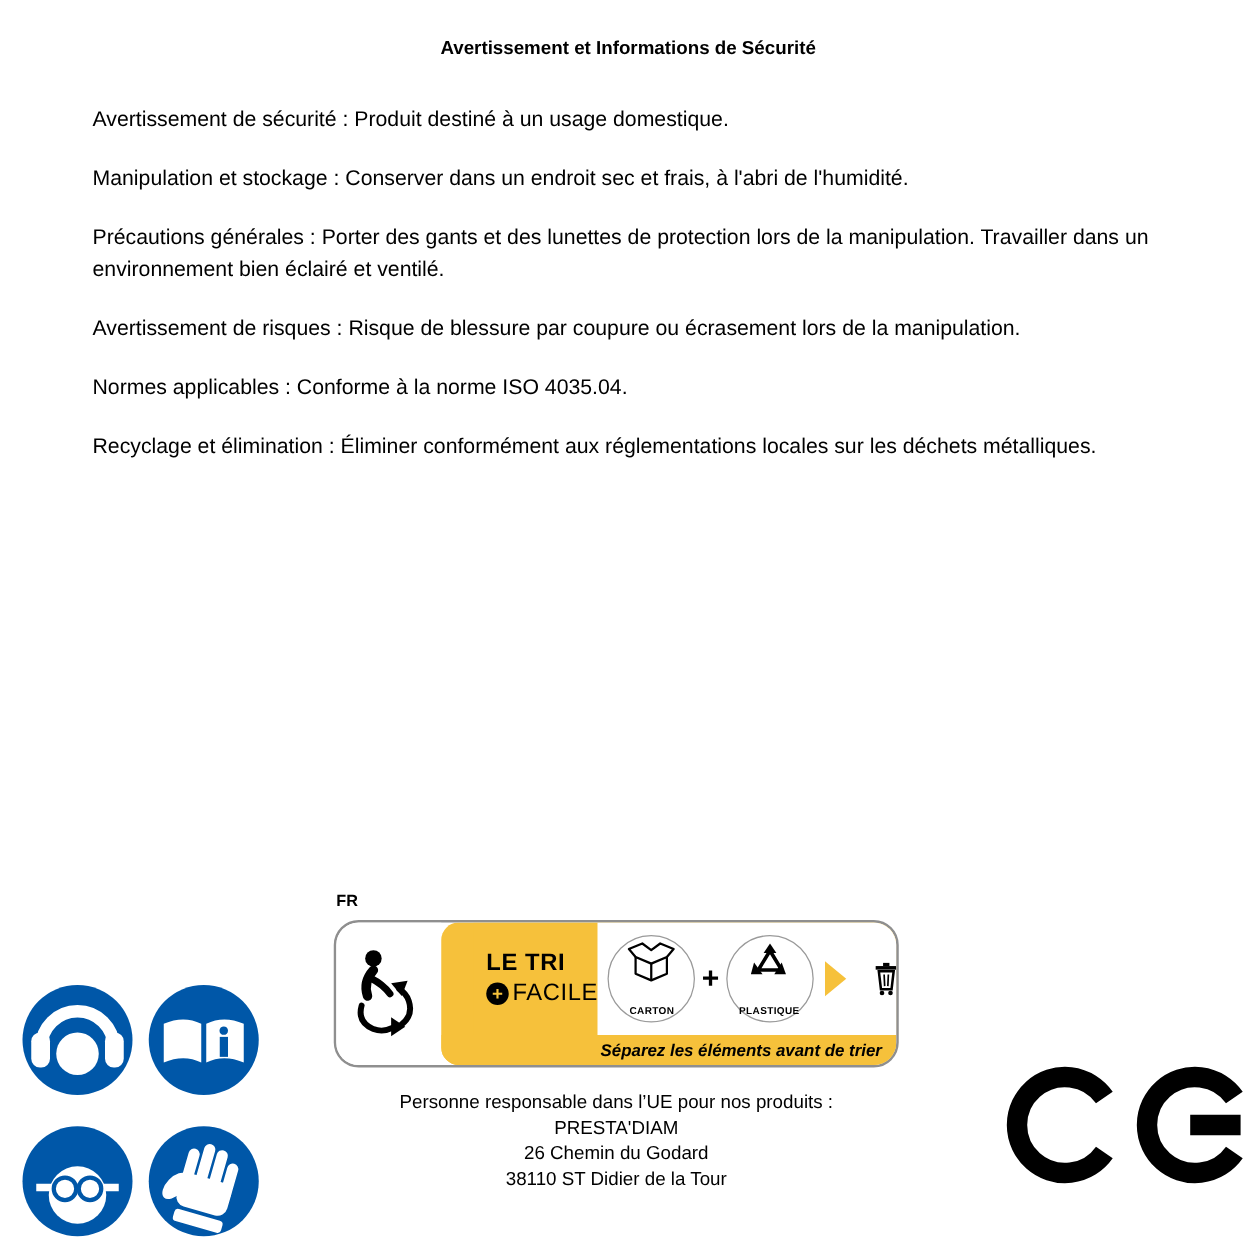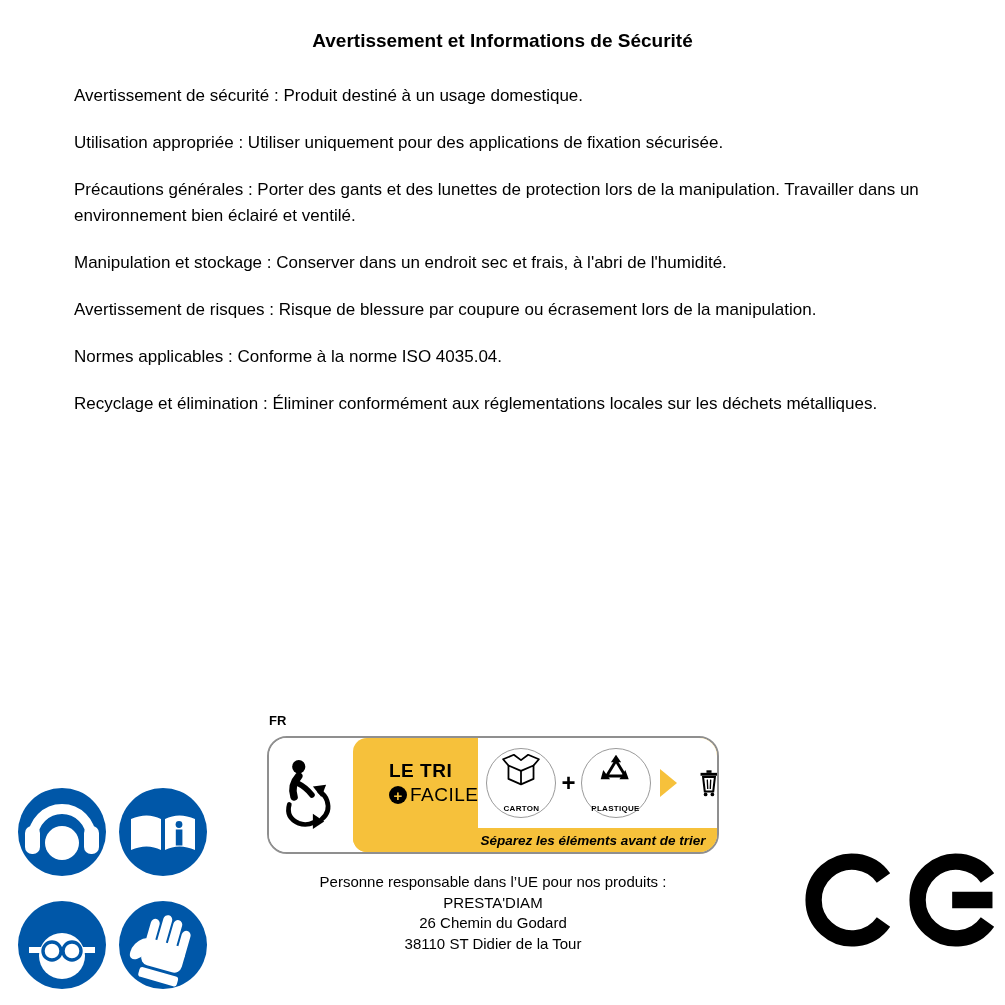--- a/index.html
+++ b/index.html
@@ -11,21 +11,21 @@
     height: 1005px;
     background: #fff;
     overflow: hidden;
   }
 
   
   .doc-title {
     position: absolute;
     top: 30px; left: 0; width: 100%;
     text-align: center;
-    font-size: 19px;
+    font-size: 15px;
     font-weight: bold;
   }
 
   
   .body-text {
     position: absolute;
     left: 74px; top: 83px;
     width: 882px;
     font-size: 17px;
     line-height: 26px;
@@ -153,23 +153,22 @@
 </style>
 </head>
 <body>
 
 <div class="page">
 
   <div class="doc-title">Avertissement et Informations de Sécurité</div>
 
   <div class="body-text">
     <p>Avertissement de sécurité : Produit destiné à un usage domestique.</p>
-    <p>Utilisation appropriée : Utiliser uniquement pour des applications de fixation sécurisée.</p>
+    <p>Manipulation et stockage : Conserver dans un endroit sec et frais, à l'abri de l'humidité.</p>
     <p>Précautions générales : Porter des gants et des lunettes de protection lors de la manipulation. Travailler dans un environnement bien éclairé et ventilé.</p>
-    <p>Manipulation et stockage : Conserver dans un endroit sec et frais, à l'abri de l'humidité.</p>
     <p>Avertissement de risques : Risque de blessure par coupure ou écrasement lors de la manipulation.</p>
     <p>Normes applicables : Conforme à la norme ISO 4035.04.</p>
     <p>Recyclage et élimination : Éliminer conformément aux réglementations locales sur les déchets métalliques.</p>
   </div>
 
   <div class="pictos">
     <div class="picto">
       <svg viewBox="0 0 92 92">
         <circle cx="46" cy="46" r="44" fill="#0057A8"></circle>
         <path d="M17,52 A29,29 0 0 1 75,52" fill="none" stroke="#fff" stroke-width="10"></path>

